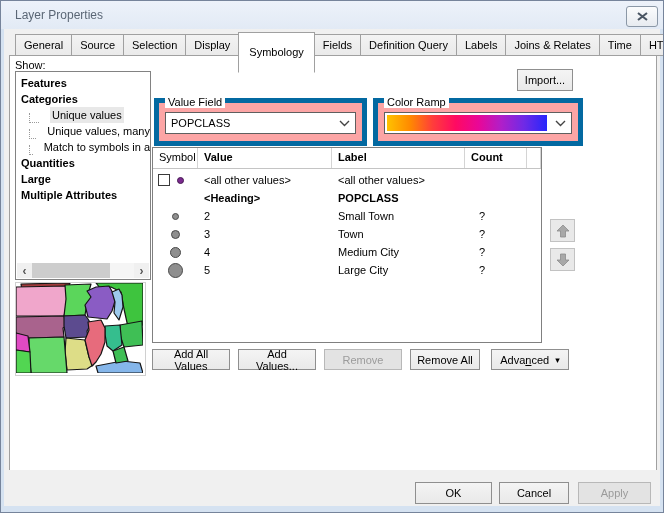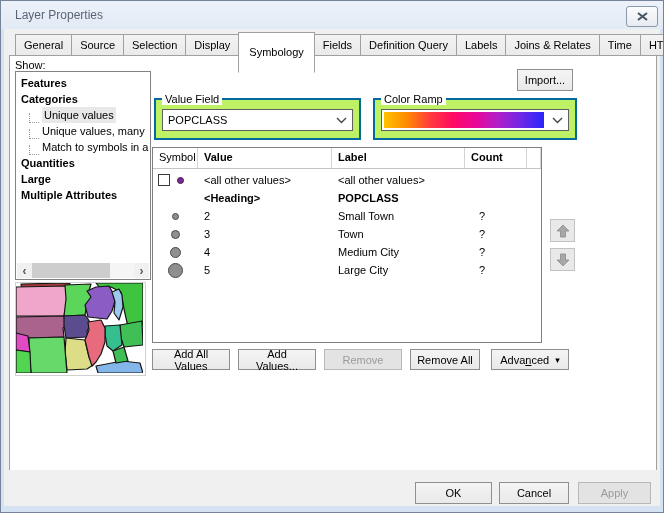--- a/index.html
+++ b/index.html
@@ -10,31 +10,31 @@
   .close-btn{position:absolute;left:625px;top:5px;width:30px;height:19px;background:linear-gradient(#FBFCFD,#E7EBF0);border:1px solid #8B98A7;border-radius:3px;display:flex;align-items:center;justify-content:center;}
   .frame{position:absolute;left:3px;top:28px;right:3px;bottom:8px;background:#F0F0F0;}
   .page{position:absolute;left:8px;top:54px;width:646px;height:414px;background:#fff;border:1px solid #A0A0A0;}
   .tabs{position:absolute;left:14px;top:33px;display:flex;z-index:3;}
   .tab{height:20px;line-height:20px;padding:0 8px;background:linear-gradient(#F3F3F3,#EAEAEA);border:1px solid #A0A0A0;margin-left:-1px;white-space:nowrap;}
   .tab:first-child{margin-left:0;}
   .tab.active{background:#fff;height:23px;line-height:22px;margin-top:-2px;border-bottom:1px solid #fff;padding:8px 10px;position:relative;z-index:4;}
   .label{position:absolute;}
   .tree{position:absolute;left:14px;top:70px;width:134px;height:207px;background:#fff;border:1px solid #828282;overflow:hidden;}
   .tree-item{height:16px;line-height:16px;padding-left:5px;white-space:nowrap;font-weight:bold;}
-  .tree-item.child{font-weight:normal;padding-left:13px;display:flex;align-items:flex-end;}
+  .tree-item.child{font-weight:normal;padding-left:13px;display:flex;align-items:flex-end;gap:8px;}
   .tree-item.child .conn{display:inline-block;width:9px;height:9px;margin:-7px 3px 0 0;border-left:1px dotted #9A9A9A;border-bottom:1px dotted #9A9A9A;}
   .tree-item.child.selected .lbl{background:#E8E8E8;padding:0 2px;}
   .hscroll{position:absolute;left:1px;right:1px;bottom:1px;height:15px;background:#F5F5F5;display:flex;align-items:stretch;}
   .hs-arrow{width:15px;display:flex;align-items:center;justify-content:center;color:#555;font-weight:bold;font-size:12px;background:#F0F0F0;}
   .hs-thumb{width:78px;background:#CDCDCD;}
   .map-preview{position:absolute;left:14px;top:281px;width:129px;height:92px;border:1px solid #D0D0D0;background:#fff;}
   .desc{position:absolute;left:155px;top:64px;font-weight:bold;font-size:11.5px;}
   .btn{display:flex;align-items:center;justify-content:center;background:linear-gradient(#F4F4F4,#E9E9E9);border:1px solid #8F8F8F;font-family:Liberation Sans, sans-serif;font-size:11px;color:#000;box-sizing:border-box;}
   .btn.disabled{color:#9B9B9B;border-color:#B8B8B8;background:#E3E3E3;}
-  .groupbox{position:absolute;border:2px solid #0369a1;background:#bef264;}
+  .groupbox{position:absolute;border:5px solid #0369a1;background:#fca5a5;}
   .groupbox .legend{position:absolute;top:-7px;left:6px;background:#fff;padding:0 3px;line-height:12px;}
   .combo{position:absolute;background:#fff;border:1px solid #5F5F5F;display:flex;align-items:center;box-sizing:border-box;}
   .combo .ctext{flex:1;padding-left:5px;}
   .combo .chev{width:22px;display:flex;align-items:center;justify-content:center;}
   .ramp{position:absolute;left:2px;top:2px;bottom:2px;right:24px;}
   .symtable{position:absolute;left:151px;top:146px;width:390px;height:196px;background:#fff;border:1px solid #808080;box-sizing:border-box;}
   .thead{display:grid;grid-template-columns:45px 134px 133px 62px 1fr;height:20px;border-bottom:1px solid #C4C4C4;}
   .th{line-height:19px;padding-left:6px;font-weight:bold;border-right:1px solid #D4D4D4;overflow:hidden;}
   .th.normal{font-weight:normal;}
   .tbody{padding-top:2px;}

